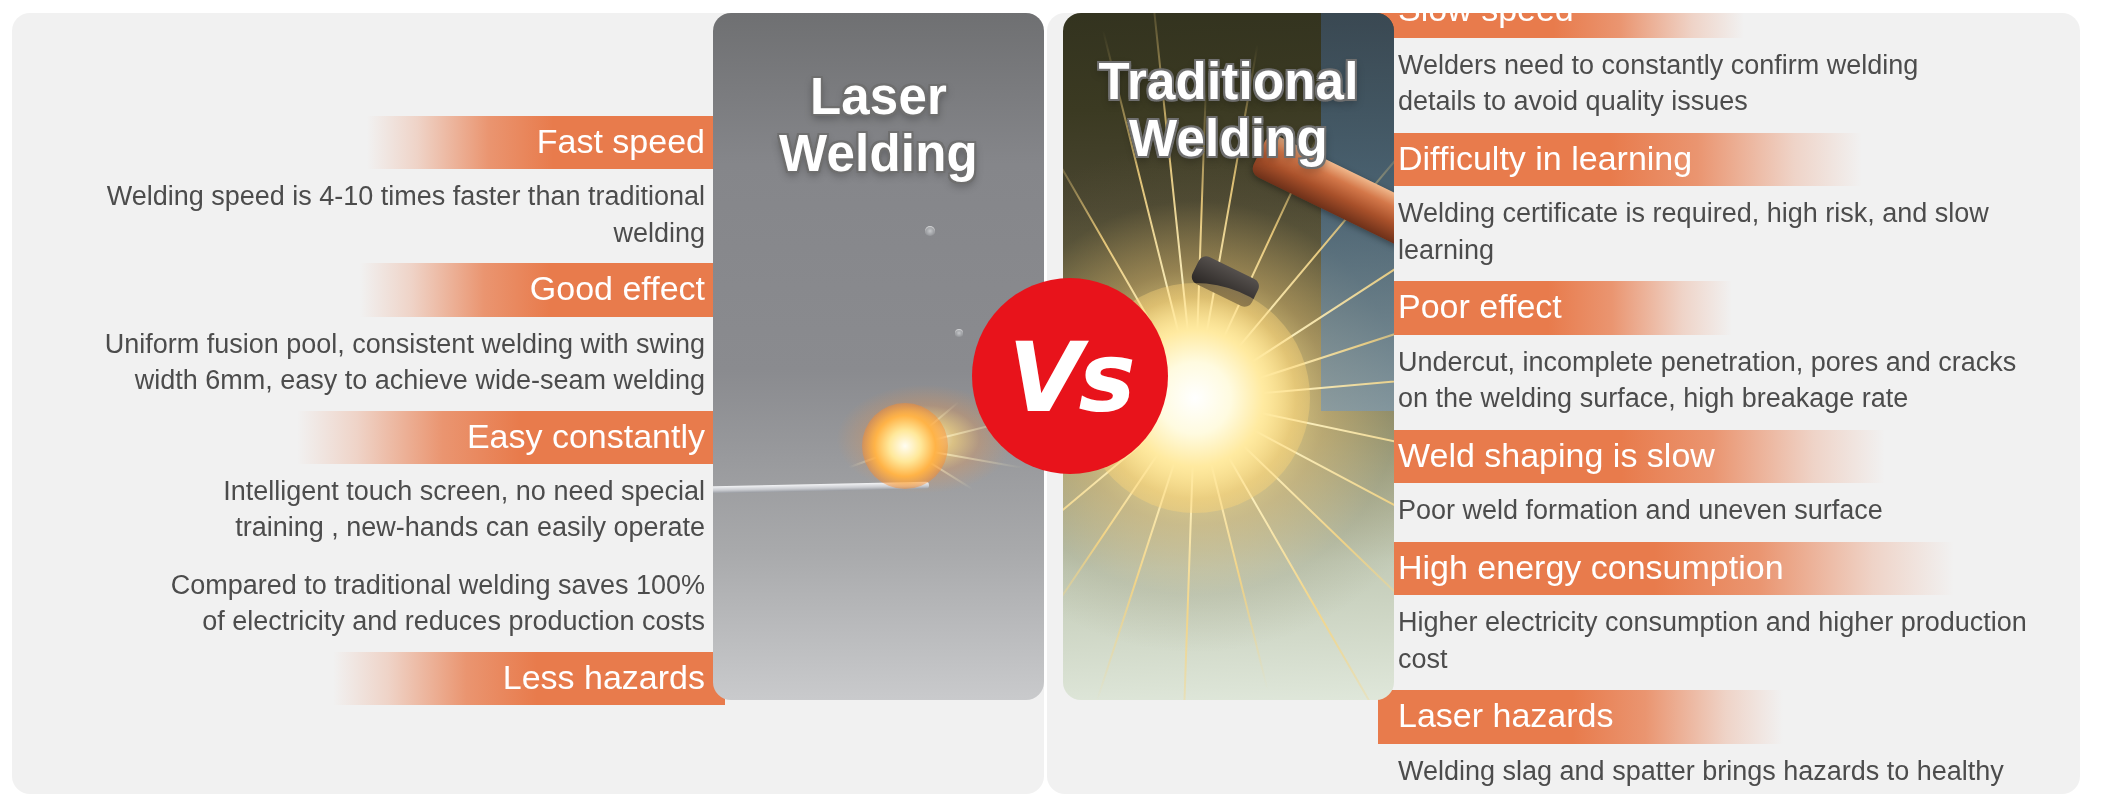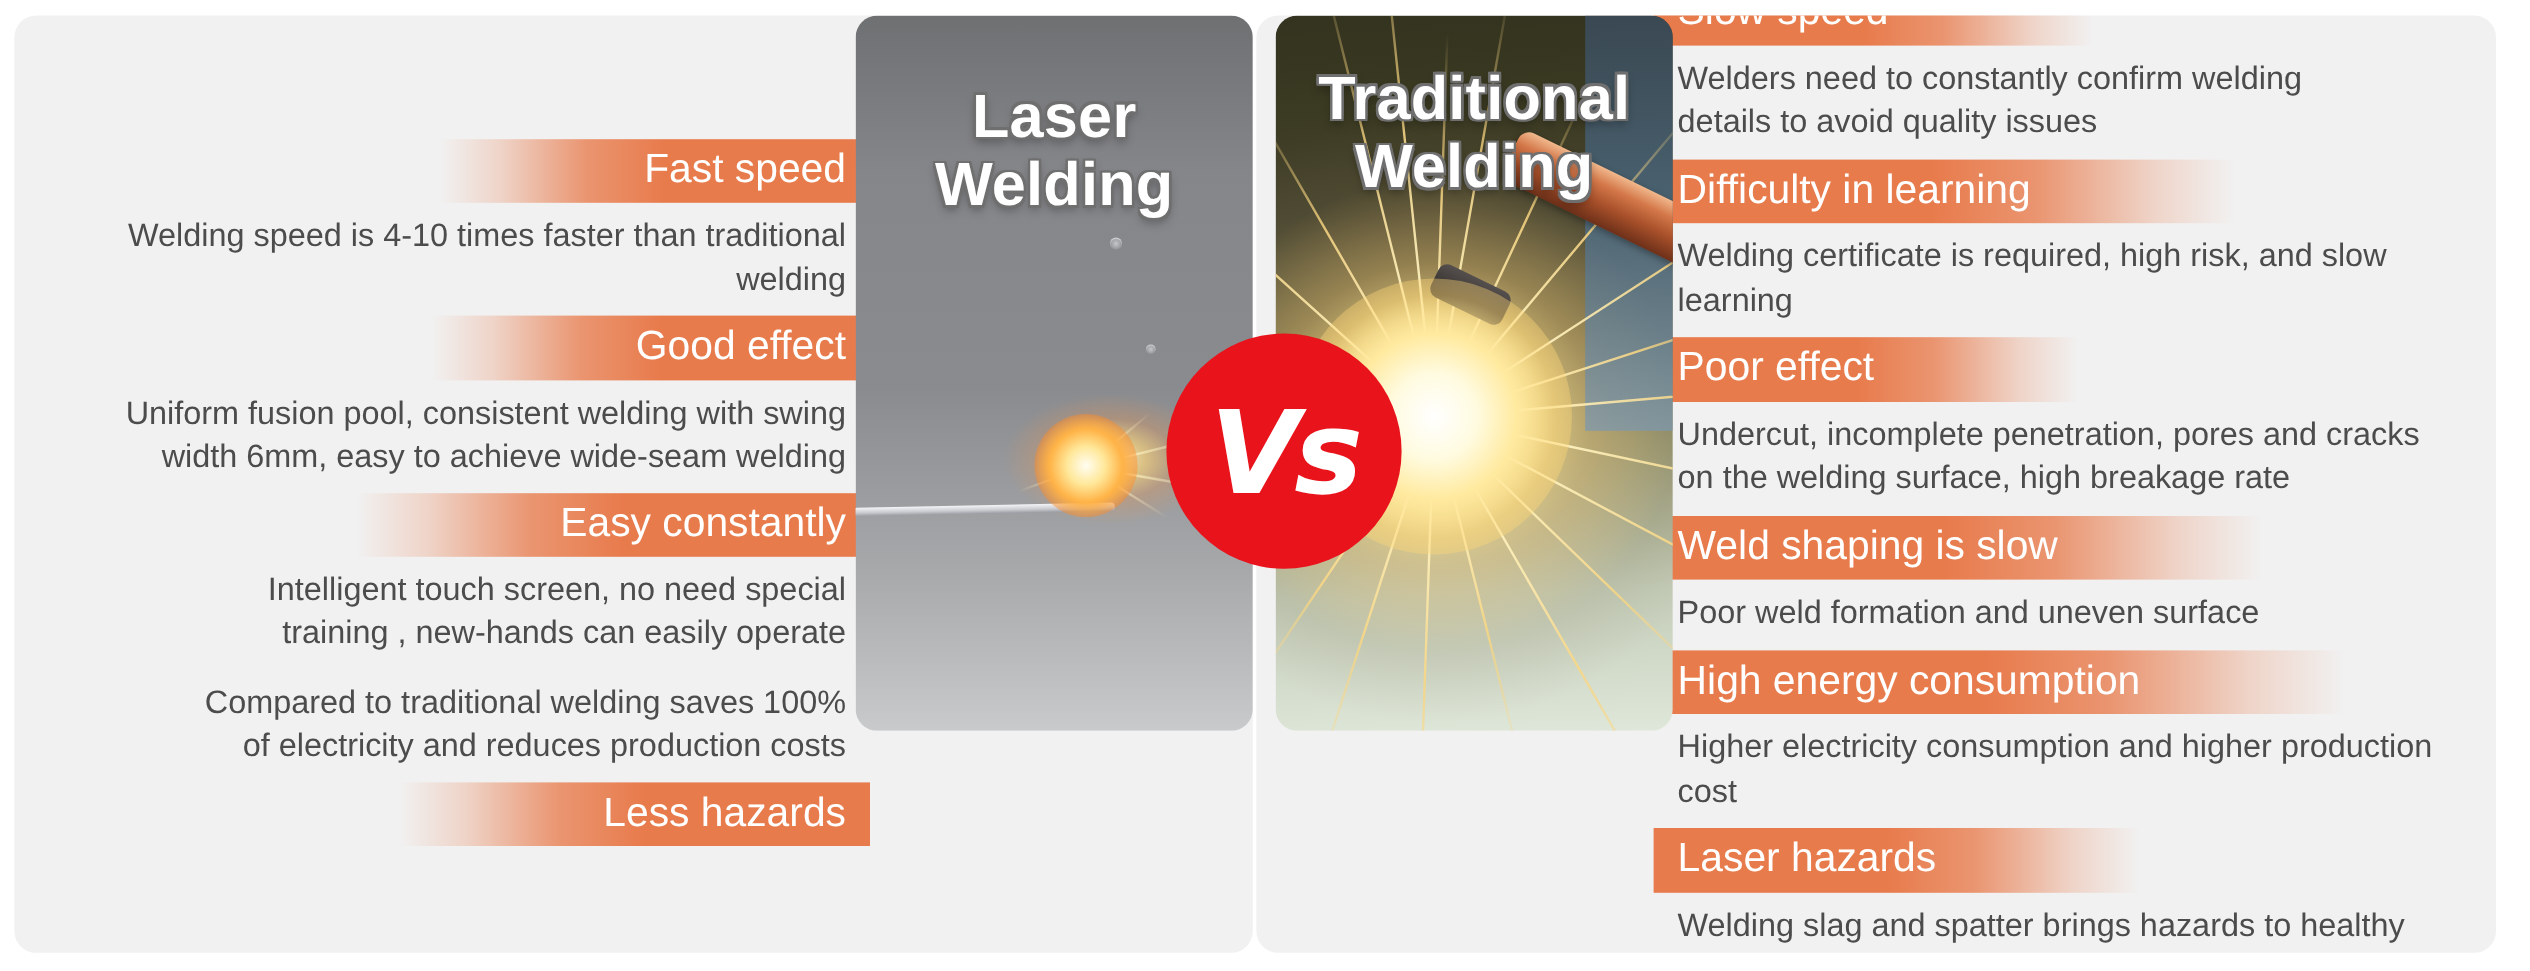--- a/index.html
+++ b/index.html
@@ -31,21 +31,21 @@
     border-radius: 18px;
     overflow: hidden;
   }
   .card-left  { left: 12px;   width: 1032px; }
   .card-right { left: 1047px; width: 1033px; }
 
   
   .photo {
     position: absolute;
     top: 13px;
-    height: 596px;
+    height: 687px;
     border-radius: 18px;
     overflow: hidden;
   }
   .photo-left  { left: 713px;  width: 331px; }
   .photo-right { left: 1063px; width: 331px; }
 
   
   .photo-left .pic {
     position: absolute;
     inset: 0;

